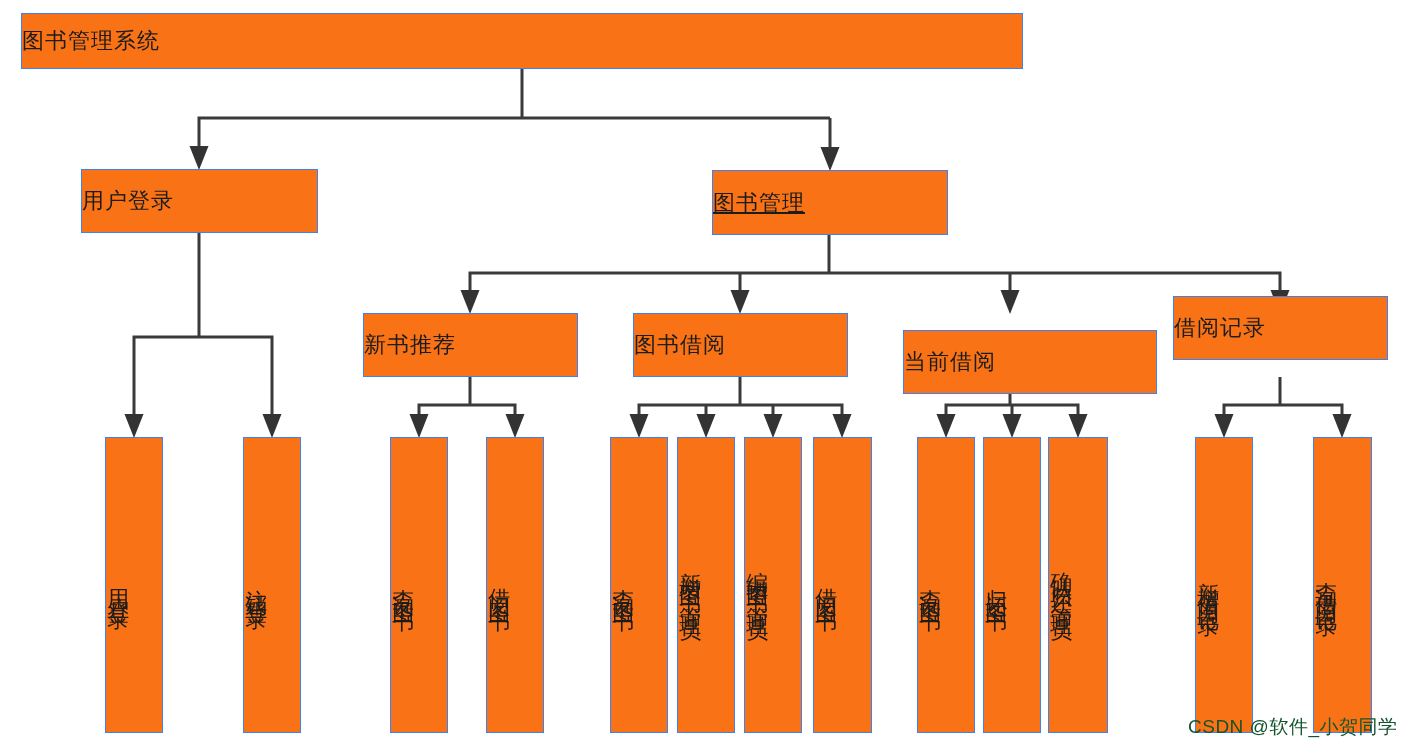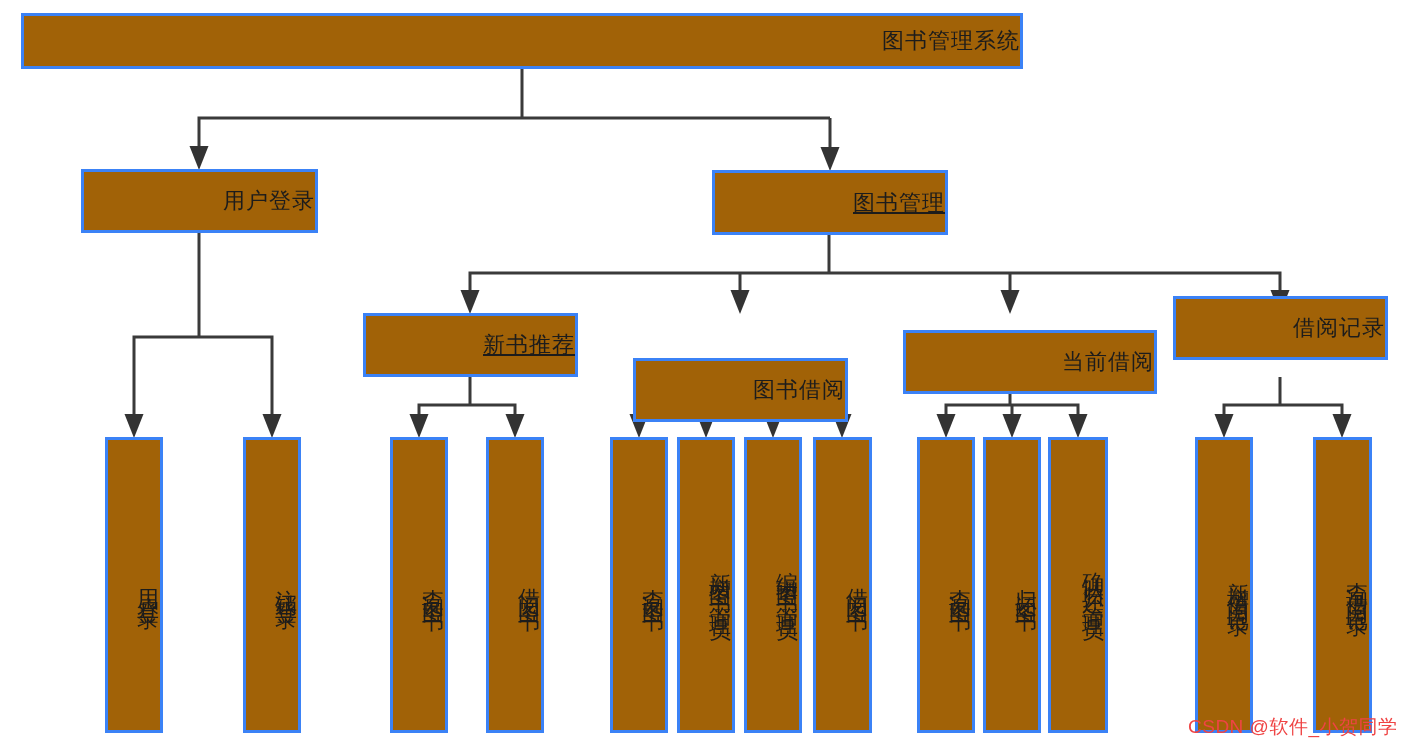--- a/index.html
+++ b/index.html
@@ -7,64 +7,64 @@
     position:relative;
     width:1405px;height:747px;
     background:#ffffff;
     overflow:hidden;
     font-family:"Liberation Sans","DejaVu Sans",sans-serif;
   }
   .wires{position:absolute;left:0;top:0;z-index:1;}
   .box{
     position:absolute;
     box-sizing:border-box;
-    background:#a16207;
-    border:3px solid #3b82f6;
+    background:#f97316;
+    border:1px solid #3b82f6;
     display:flex;
     align-items:center;
-    justify-content:flex-end;
+    justify-content:flex-start;
     color:#1c1c1c;
     z-index:2;
   }
   .box.h{font-size:22px;letter-spacing:1px;}
   .box.v span{
     writing-mode:vertical-rl;
     text-orientation:mixed;
     font-size:22px;
     letter-spacing:7px;
     line-height:1.1;
     white-space:nowrap;
   }
   
   .n-root {left:21px;  top:13px;  width:1002px;height:56px;}
   .n-l2-0 {left:81px;  top:169px; width:237px; height:64px;}
   .n-l2-1 {left:712px; top:170px; width:236px; height:65px;text-decoration:underline;}
-  .n-l3-0 {left:363px; top:313px; width:215px; height:64px;text-decoration:underline;}
-  .n-l3-1 {left:633px; top:313px; width:215px; height:64px;margin-top:45px;}
+  .n-l3-0 {left:363px; top:313px; width:215px; height:64px;}
+  .n-l3-1 {left:633px; top:313px; width:215px; height:64px;}
   .n-l3-2 {left:903px; top:330px; width:254px; height:64px;}
   .n-l3-3 {left:1173px;top:296px; width:215px; height:64px;}
   .n-lf-0 {left:105px; top:437px; width:58px;  height:296px;}
   .n-lf-1 {left:243px; top:437px; width:58px;  height:296px;}
   .n-lf-2 {left:390px; top:437px; width:58px;  height:296px;}
   .n-lf-3 {left:486px; top:437px; width:58px;  height:296px;}
   .n-lf-4 {left:610px; top:437px; width:58px;  height:296px;}
   .n-lf-5 {left:677px; top:437px; width:58px;  height:296px;}
   .n-lf-6 {left:744px; top:437px; width:58px;  height:296px;}
   .n-lf-7 {left:813px; top:437px; width:59px;  height:296px;}
   .n-lf-8 {left:917px; top:437px; width:58px;  height:296px;}
   .n-lf-9 {left:983px; top:437px; width:58px;  height:296px;}
   .n-lf-10{left:1048px;top:437px; width:60px;  height:296px;}
   .n-lf-11{left:1195px;top:437px; width:58px;  height:296px;}
   .n-lf-12{left:1313px;top:437px; width:59px;  height:296px;}
   .watermark{
     position:absolute;
     left:1188px;top:714px;
     z-index:3;
     font-size:19px;
-    color:#ef4444;
+    color:#14532d;
     letter-spacing:0.5px;
     white-space:nowrap;
   }
 </style>
 </head>
 <body>
 
 <div class="canvas">
 
   <svg class="wires" width="1405" height="747" viewBox="0 0 1405 747" xmlns="http://www.w3.org/2000/svg">

